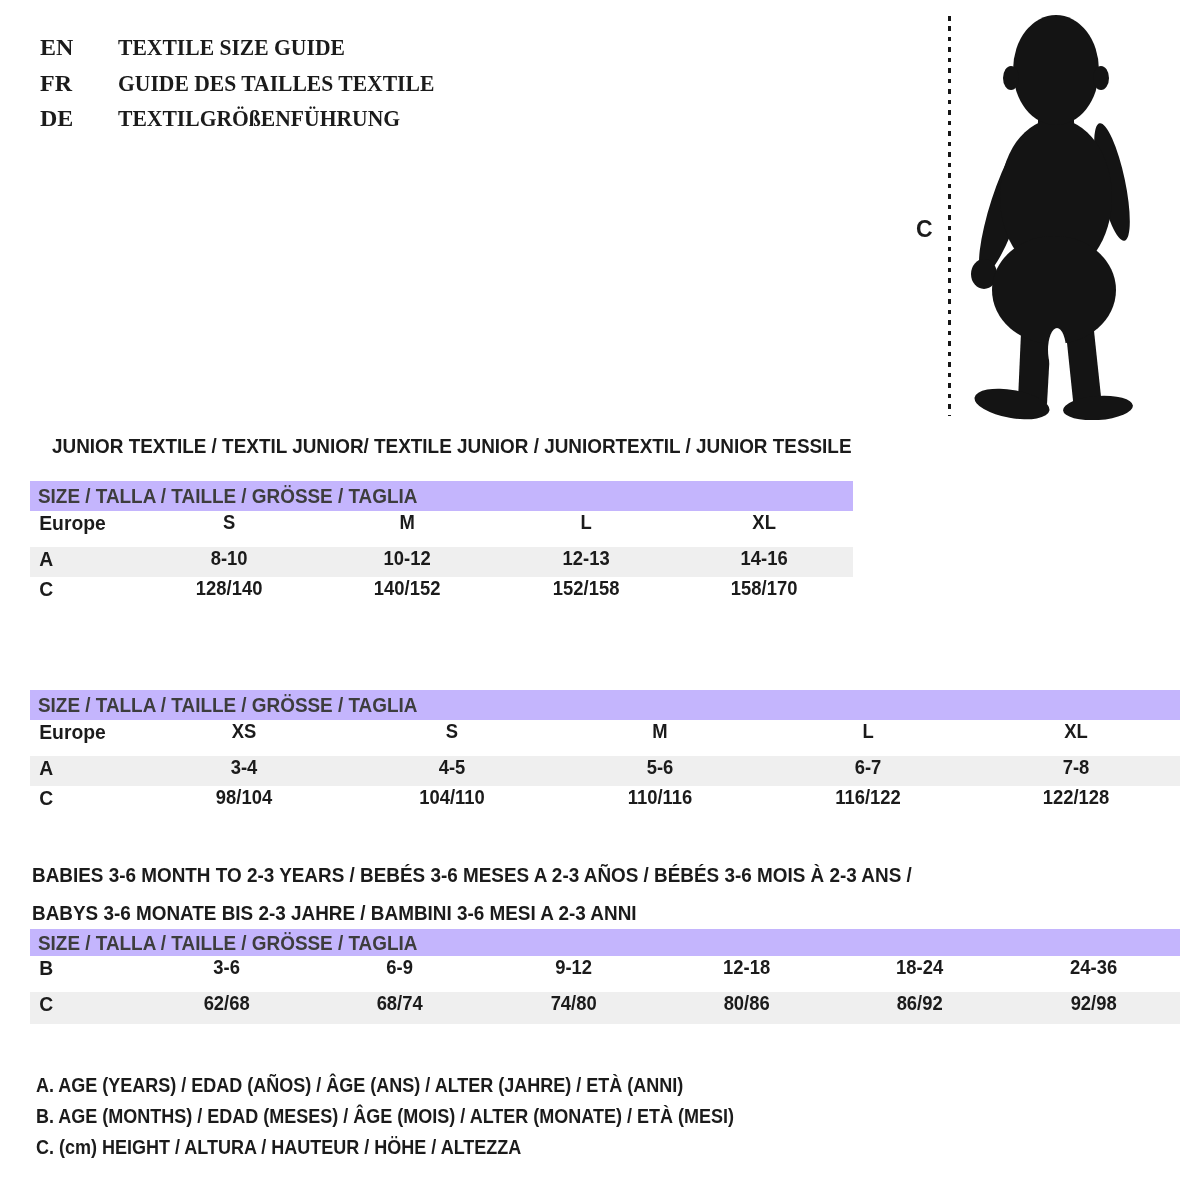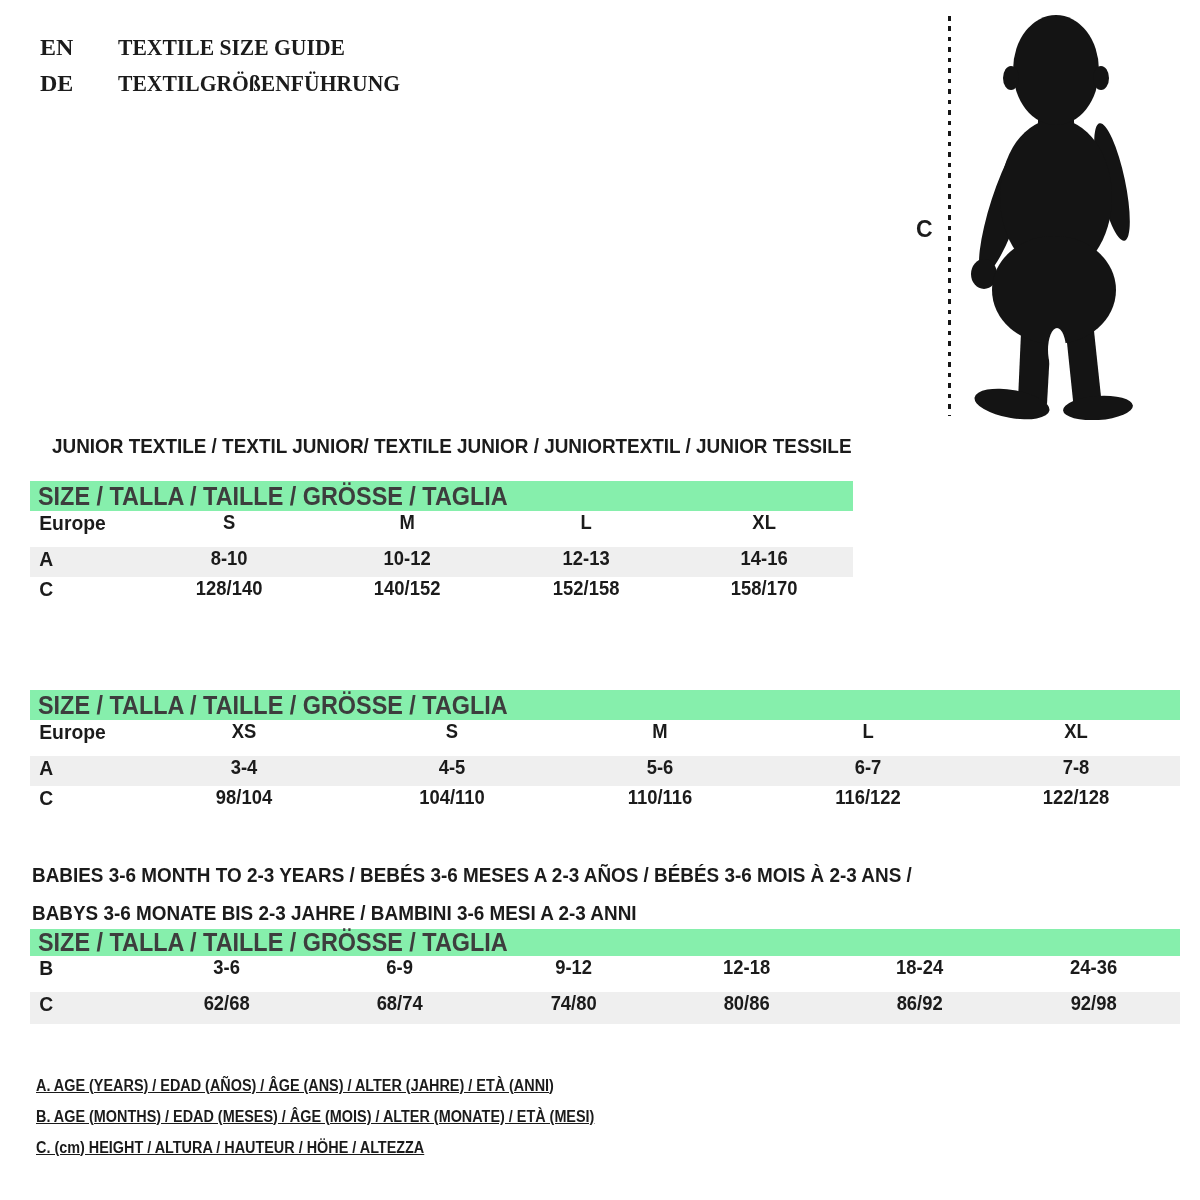--- a/index.html
+++ b/index.html
@@ -21,42 +21,46 @@
     background:repeating-linear-gradient(180deg,#161616 0 4.5px,transparent 4.5px 10.5px);}
   .measure-c{position:absolute;left:916px;top:216px;font-size:23px;font-weight:bold;}
   .baby-svg{position:absolute;left:962px;top:12px;}
 
   
   .sec-title{position:absolute;left:32px;font-size:21px;font-weight:bold;white-space:nowrap;}
   .sec-title .sub{font-size:13px;position:relative;top:2px;}
 
   
   .sizetable{position:absolute;left:30px;}
-  .sizebar{height:30px;line-height:30px;background:#86efac;color:#3d3d3d;
-    font-size:26px;font-weight:bold;padding-left:8px;box-sizing:border-box;}
+  .sizebar{height:30px;line-height:30px;background:#c4b5fd;color:#3d3d3d;
+    font-size:21px;font-weight:bold;padding-left:8px;box-sizing:border-box;}
   .trow{display:flex;align-items:flex-start;font-weight:bold;}
   .trow .col-label{width:110px;padding-left:10px;box-sizing:border-box;font-size:21px;
     transform:scaleX(.92);transform-origin:0 50%;}
   .trow .cell{flex:1;text-align:center;font-size:20px;}
   .shade{background:#efefef;}
   .h36{height:36px;} .h30{height:30px;} .h38{height:38px;} .h32{height:32px;} .h27{height:27px;line-height:27px;}
 
   
   .legend{position:absolute;left:36px;top:1070px;}
-  .legend-line{height:31px;display:flex;align-items:center;font-size:16px;font-weight:bold;white-space:nowrap;text-decoration:underline;}
+  .legend-line{height:31px;display:flex;align-items:center;font-size:20px;font-weight:bold;white-space:nowrap;}
 </style>
 </head>
 <body>
 
 <div class="page">
 
   <div class="lang-block">
     <div class="lang-row">
       <span class="lang-code">EN</span>
       <span class="lang-label condL">TEXTILE SIZE GUIDE</span>
+    </div>
+    <div class="lang-row">
+      <span class="lang-code">FR</span>
+      <span class="lang-label condL">GUIDE DES TAILLES TEXTILE</span>
     </div>
     <div class="lang-row">
       <span class="lang-code">DE</span>
       <span class="lang-label condL">TEXTILGRÖßENFÜHRUNG</span>
     </div>
   </div>
 
   <div class="dash-line"></div>
   <div class="measure-c">C</div>
   <svg class="baby-svg" width="178" height="408" viewBox="0 0 178 408">

